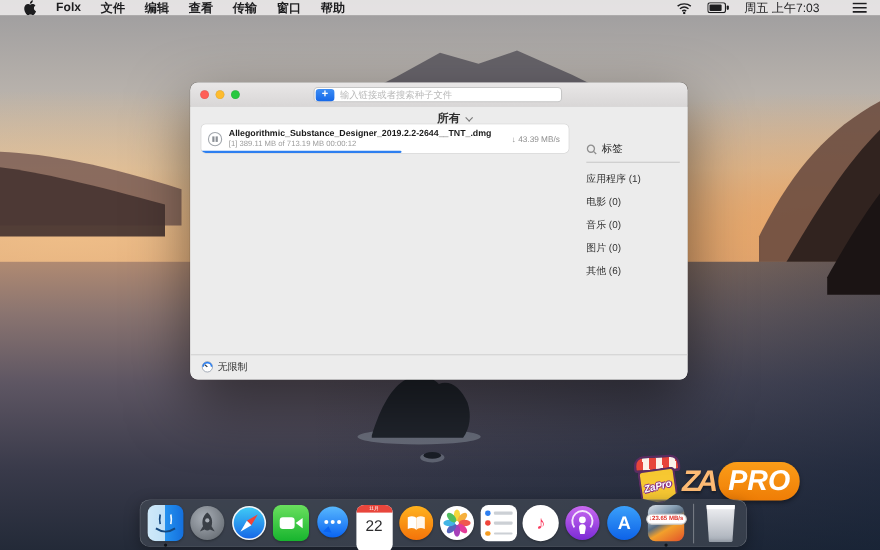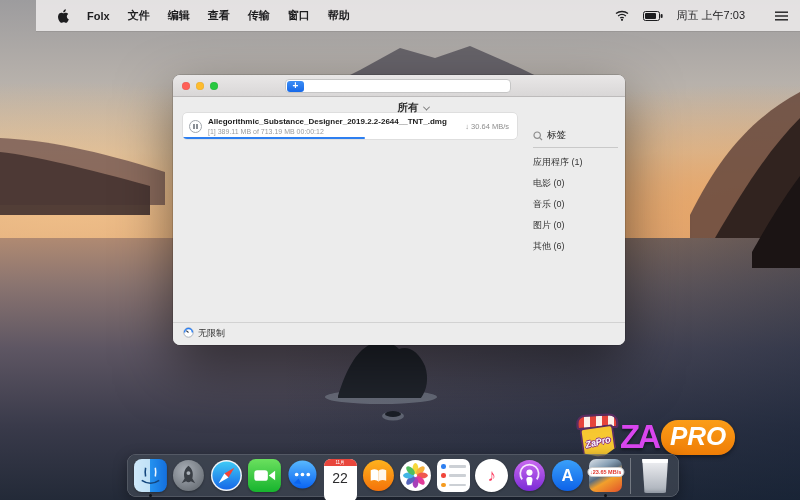--- a/index.html
+++ b/index.html
@@ -4,23 +4,23 @@
 <style>
   * { margin:0; padding:0; box-sizing:border-box; }
   html,body { width:800px; height:500px; overflow:hidden; }
   body { font-family:"Liberation Sans","DejaVu Sans",sans-serif; position:relative; background:#222; }
   .stage { position:absolute; inset:0; width:800px; height:500px; overflow:hidden; }
 
   
   .wallpaper { position:absolute; inset:0; z-index:0; }
 
   
-  .menubar { position:absolute; top:0; left:0; right:0; height:31px; z-index:10;
+  .menubar { position:absolute; top:0; left:0; right:0; height:14px; z-index:10;
     background:rgba(233,231,231,0.92); display:flex; 
-    font-size:11px; color:#1d1d1f; box-shadow:0 0.5px 0 rgba(0,0,0,.15);margin-left:36px; }
+    font-size:11px; color:#1d1d1f; box-shadow:0 0.5px 0 rgba(0,0,0,.15); }
   .menubar .left { display:flex; align-items:center; gap:0; padding-left:12px; }
   .menubar .left > * { padding:0 9px;font-weight:bold; }
   .menubar .app-name { font-weight:bold; }
   .menubar .right { margin-left:auto; display:flex; align-items:center; gap:14px; padding-right:12px; }
   .menubar svg { display:block; }
   .mb-clock { font-size:11px; }
 
   
   .window { position:absolute; left:173px; top:75px; width:452px; height:270px; z-index:5;
     border-radius:7px; background:#ececec;
@@ -58,21 +58,21 @@
   .dl-speed { font-size:7.5px; color:#8e8e8e; margin-right:8px; white-space:nowrap; }
   .dl-progress-track { position:absolute; left:0; bottom:0; width:100%; height:2.5px; background:transparent; }
   .dl-progress-fill { height:100%; background:#2d7ff0; border-radius:0 2px 2px 0; }
 
   .tags { position:absolute; left:360px; top:32px; width:85px; }
   .tags-header { display:flex; align-items:center; gap:4px; font-size:9.5px; color:#222; padding-bottom:5px; }
   .tags-divider { height:1px; background:#c9c9c9; }
   .tag-item { font-size:9px; color:#333; margin-top:8px; }
 
   .status-divider { position:absolute; left:0; right:0; top:225px; height:1px; background:#d2d2d2; }
-  .statusbar { position:absolute; left:10px; top:230px; display:flex; gap:4px;
+  .statusbar { position:absolute; left:10px; top:230px; display:flex; align-items:center; gap:4px;
     font-size:9px; color:#333; }
 
   
   .dock { position:absolute; left:127px; bottom:3px; width:552px; height:43px; z-index:6;
     background:rgba(66,72,84,.70); border-radius:9px;
     box-shadow:inset 0 0 0 0.5px rgba(255,255,255,.25), 0 4px 14px rgba(0,0,0,.35);
     display:flex; align-items:center; gap:5px; padding:0 7px; }
   .dock-app { width:33px; height:33px; position:relative; }
   .dock-app svg { width:100%; height:100%; display:block; filter:drop-shadow(0 1px 1px rgba(0,0,0,.3)); }
   .run-dot { position:absolute; left:50%; bottom:-4.5px; width:3px; height:3px; margin-left:-1.5px;
@@ -103,21 +103,21 @@
   .store-icon { position:relative; width:48px; height:48px; transform:rotate(-3deg); }
   .awning { position:absolute; top:1px; left:3px; width:42px; height:15px;
     background:repeating-linear-gradient(90deg,#e8453c 0 6px,#fdf3ec 6px 12px);
     border:2px solid #5b2d63; border-radius:9px 9px 3px 3px; }
   .bag { position:absolute; top:13px; left:7px; width:34px; height:32px; background:#f7c832;
     border:2px solid #5b2d63; border-radius:4px; transform:rotate(-5deg);
     clip-path:polygon(0 0,100% 0,100% 74%,55% 100%,0 78%);
     display:flex; align-items:center; justify-content:center; }
   .bag span { color:#fff; font-style:italic; font-weight:bold; font-size:9px;
     text-shadow:-1px 0 #8a2f8a,1px 0 #8a2f8a,0 -1px #8a2f8a,0 1px #8a2f8a; transform:rotate(-6deg); }
-  .za-text { font-size:33px; font-weight:bold; color:#d946ef; letter-spacing:-3px;
+  .za-text { font-size:27px; font-weight:bold; font-style:italic; color:#fdba74; letter-spacing:-3px;
     text-shadow:0 2px 3px rgba(0,0,0,.45); margin-left:-2px; }
   .pro-badge { margin-left:3px; background:linear-gradient(#fb9d18,#ef7d06); border-radius:17px;
     padding:1px 9px 3px 9px; color:#fff; font-size:26px; font-weight:bold; font-style:italic;
     box-shadow:0 2px 4px rgba(0,0,0,.4); }
 </style>
 </head>
 <body>
 
 <div class="stage">
 
@@ -214,37 +214,38 @@
 
   <div class="window">
     <div class="titlebar">
       <div class="lights">
         <span class="light red"></span>
         <span class="light yellow"></span>
         <span class="light green"></span>
       </div>
       <div class="searchwrap">
         <span class="addbtn">+</span>
+        <input class="searchinput" type="text" placeholder="输入链接或者搜索种子文件" style="">
       </div>
     </div>
     <div class="winbody">
       <div class="filterbar">
         <span>所有</span><span class="chev"></span>
       </div>
 
       <div class="dl-card">
         <span class="pausebtn">
             <i></i>
             <i></i>
           </span>
         <div class="dl-text">
           <div class="dl-name">Allegorithmic_Substance_Designer_2019.2.2-2644__TNT_.dmg</div>
           <div class="dl-detail">[1] 389.11 MB of 713.19 MB  00:00:12</div>
         </div>
-        <span class="dl-speed">↓ 30.64 MB/s</span>
+        <span class="dl-speed">↓ 43.39 MB/s</span>
         <div class="dl-progress-track">
           <div class="dl-progress-fill" style="width: 54.6%;"></div>
         </div>
       </div>
 
       <div class="tags">
         <div class="tags-header">
           <svg width="10" height="10" viewBox="0 0 10 10">
             <circle cx="4.2" cy="4.2" r="3.2" stroke="#8e8e8e" stroke-width="1.2" fill="none"></circle>
             <line x1="6.6" y1="6.6" x2="9" y2="9" stroke="#8e8e8e" stroke-width="1.2"></line>

